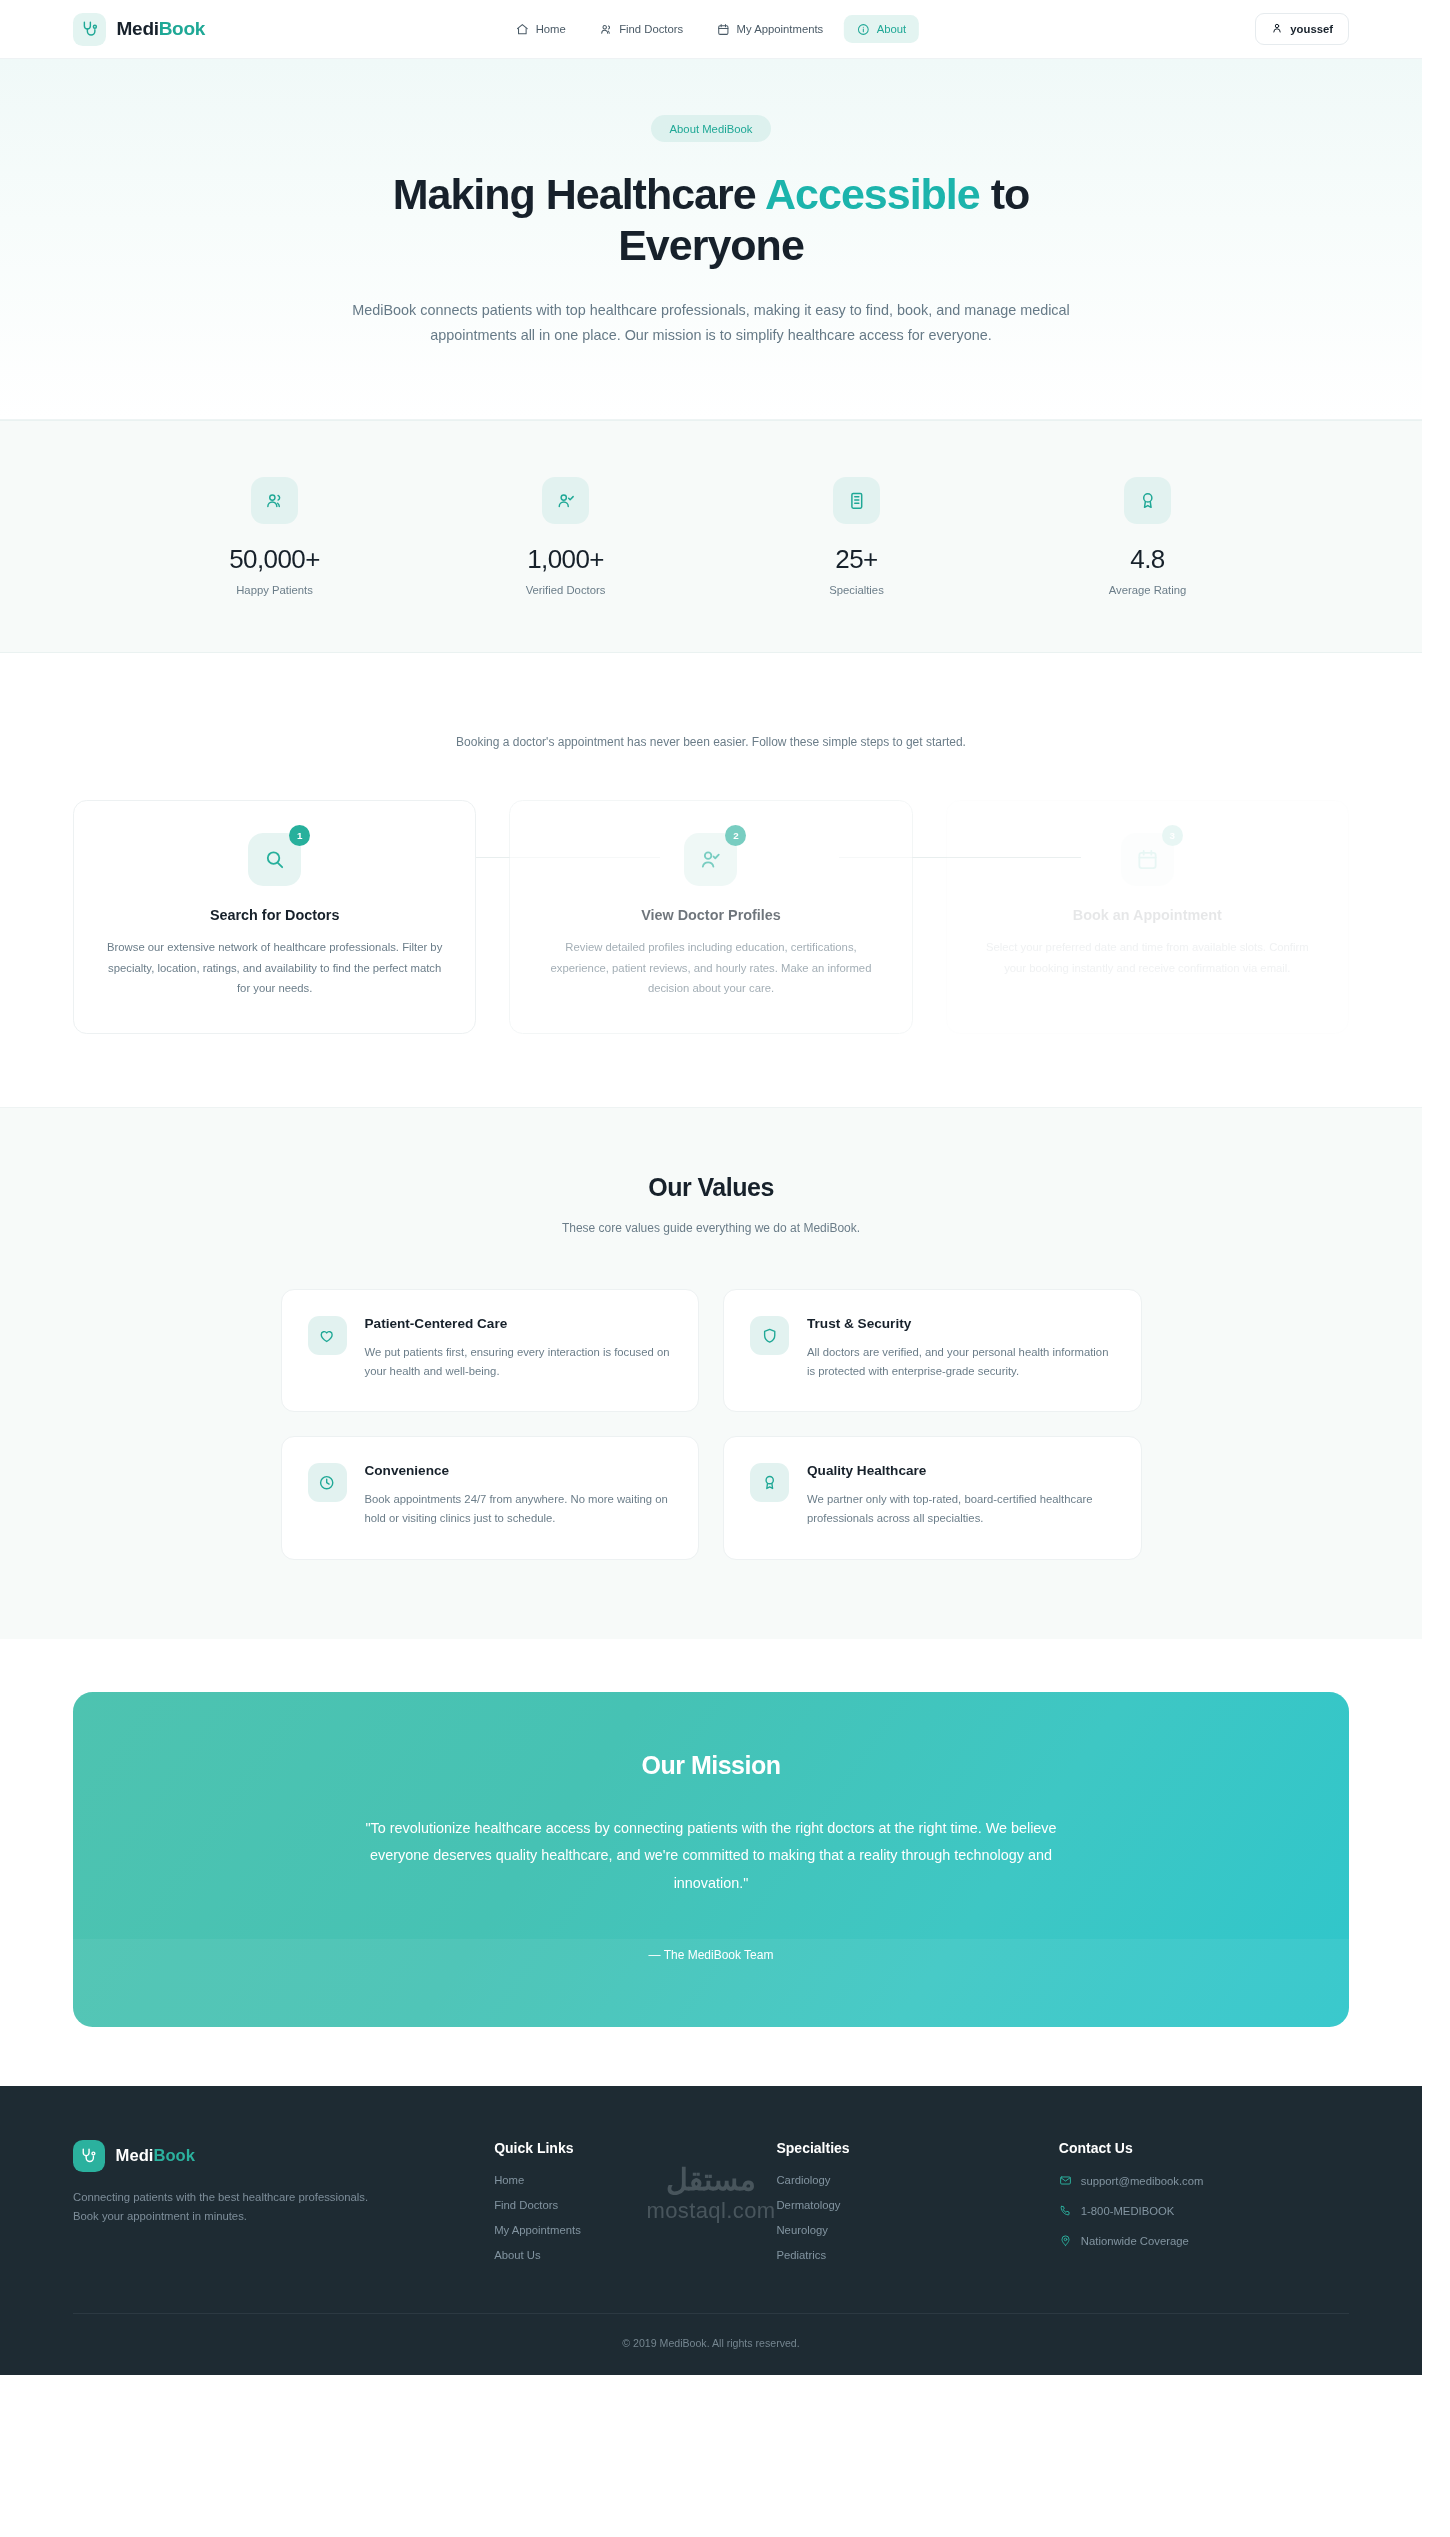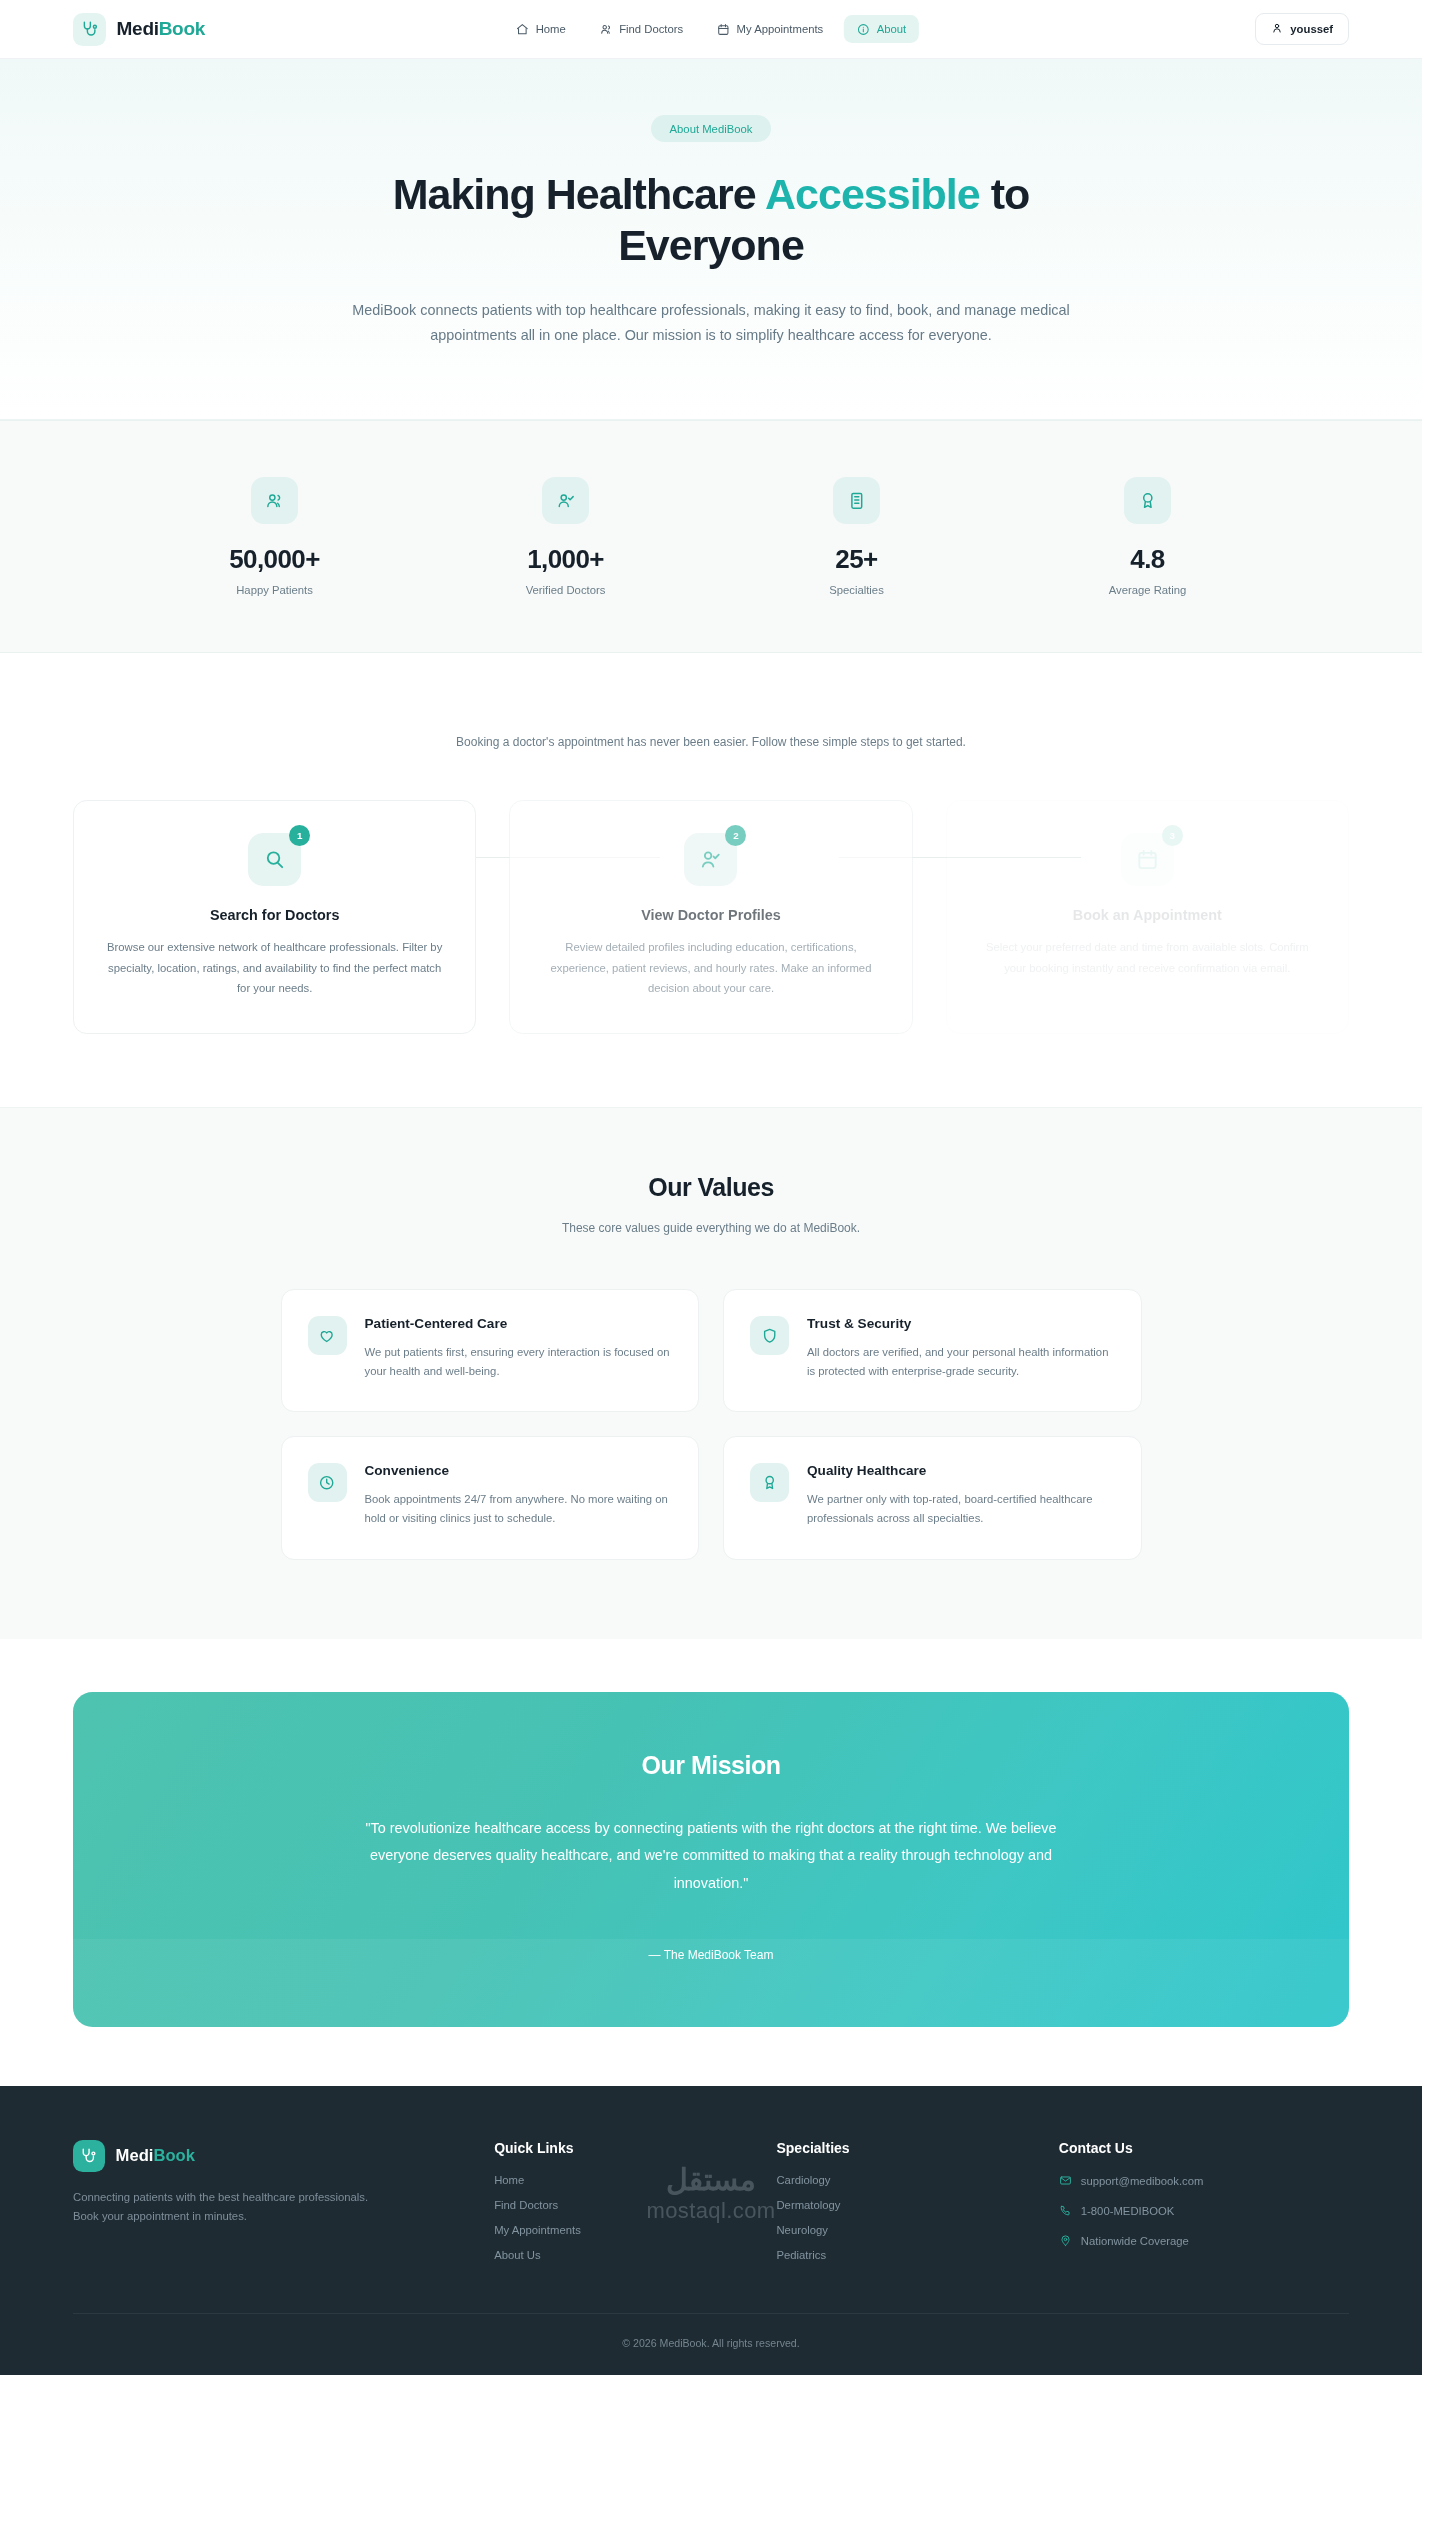--- a/index.html
+++ b/index.html
@@ -72,21 +72,21 @@
   .stats {
     background:#f7faf9;border-top:0.8px solid #eaf2f1;border-bottom:0.8px solid #eaf2f1;
     padding:56px 73px;
   }
   .stats-grid { display:grid;grid-template-columns:repeat(4,1fr);max-width:1164px;margin:0 auto; }
   .stat { text-align:center; }
   .stat-ico {
     width:47px;height:47px;border-radius:13px;background:#e2f2f0;
     display:flex;align-items:center;justify-content:center;margin:0 auto 19.6px;
   }
-  .stat-val { font-size:26px;font-weight:bold;color:#17212b;letter-spacing:-0.6px; }
+  .stat-val { font-size:26px;font-weight:normal;color:#17212b;letter-spacing:-0.6px; }
   .stat-lbl { margin-top:9.8px;font-size:11.3px;color:#6b7d89; }
 
   
   .how { background:#ffffff;padding:62px 73px 73px; }
   .sec-title { text-align:center;font-size:25px;font-weight:bold;letter-spacing:-0.5px;color:#17212b; }
   .sec-sub { text-align:center;margin:16.6px auto 0;max-width:605px;font-size:12px;line-height:1.75;color:#6b7d89; }
 
   .steps { position:relative;display:grid;grid-template-columns:repeat(3,1fr);gap:33px;max-width:1315px;margin:47px auto 0; }
   .step-line { position:absolute;top:57px;height:0.8px;background:#e8eeee;z-index:0; }
   .step-line.l1 { left:27%;width:19%; }
@@ -470,17 +470,17 @@
             <svg width="13" height="13" viewBox="0 0 24 24" fill="none" stroke="#2bb19e" stroke-width="1.8" stroke-linecap="round" stroke-linejoin="round">
                 <path d="M12 21s6.5-6 6.5-11a6.5 6.5 0 1 0-13 0C5.5 15 12 21 12 21z"></path>
                 <circle cx="12" cy="10" r="2.4"></circle>
               </svg>
           </span>
           <span>Nationwide Coverage</span>
         </div>
       </div>
     </div>
 
-    <div class="f-bottom">© 2026 MediBook. All rights reserved.</div>
+    <div class="f-bottom">© 2019 MediBook. All rights reserved.</div>
   </div>
 
 </div>
 
 
 </body></html>

